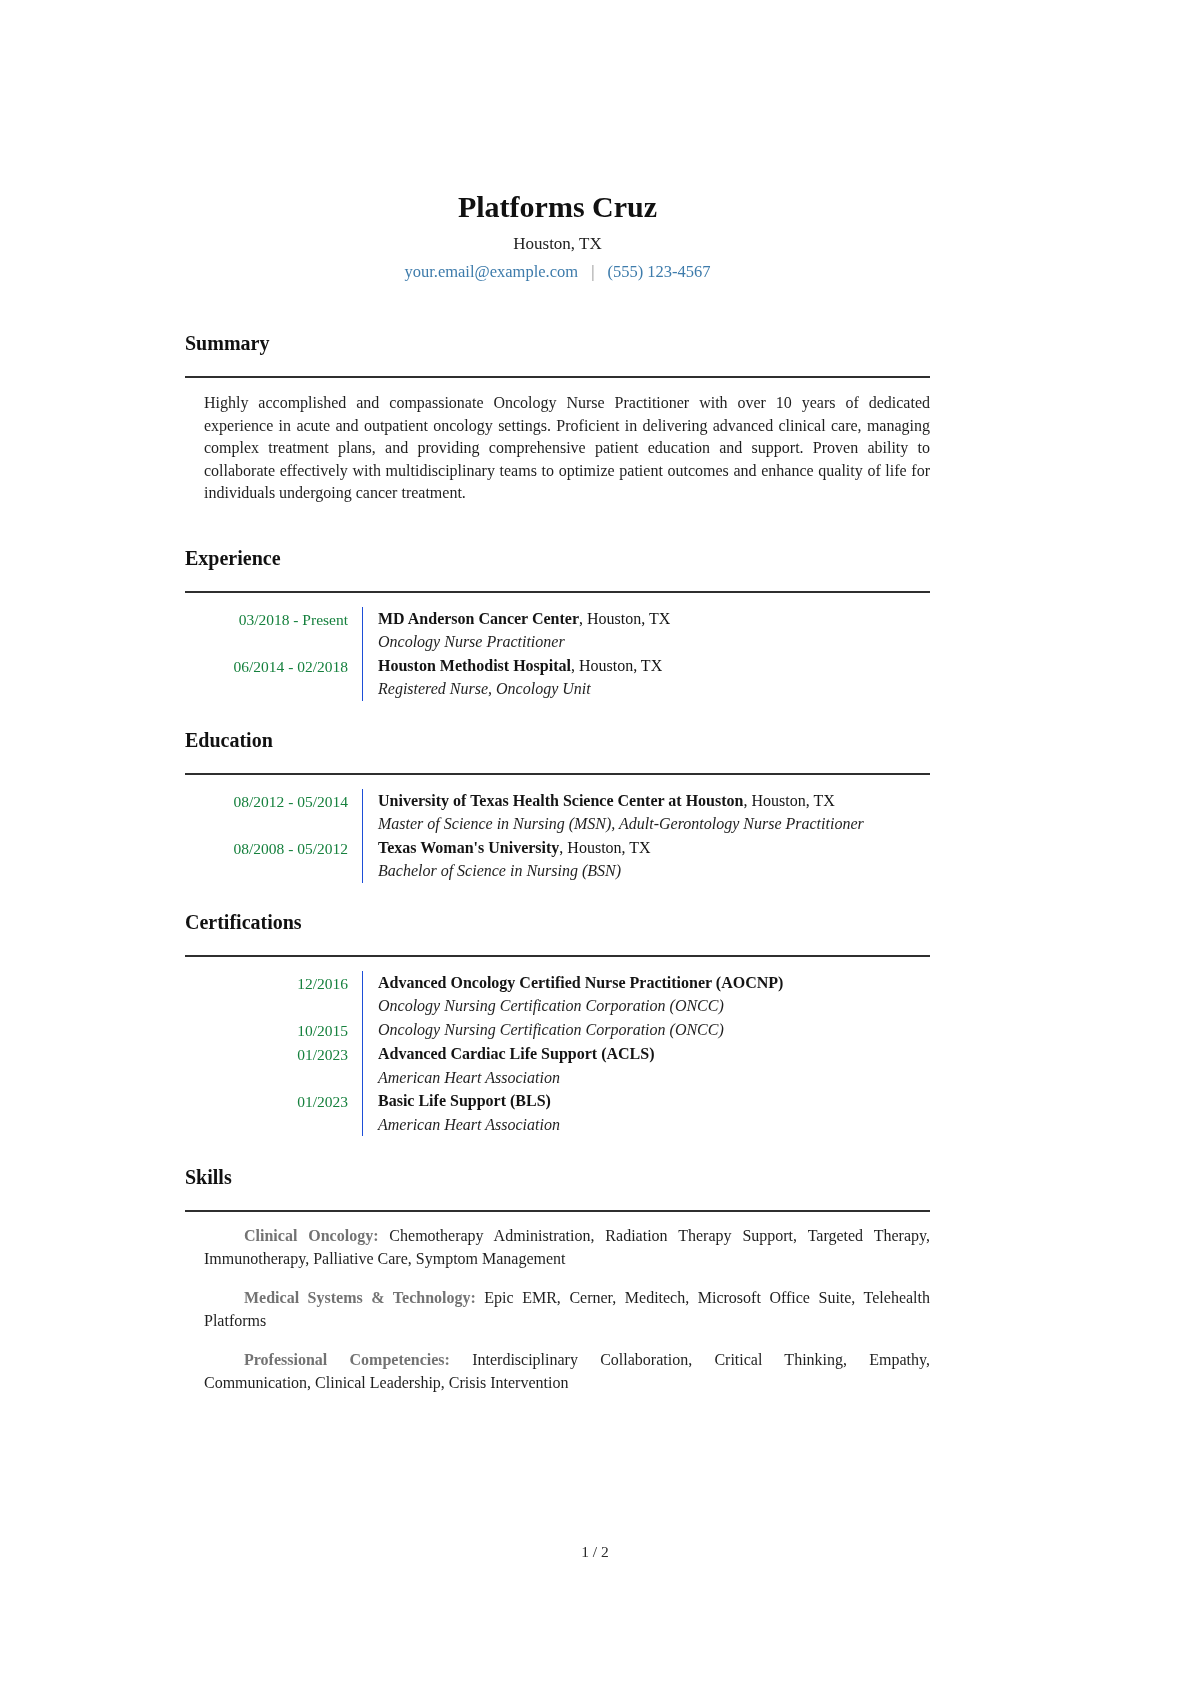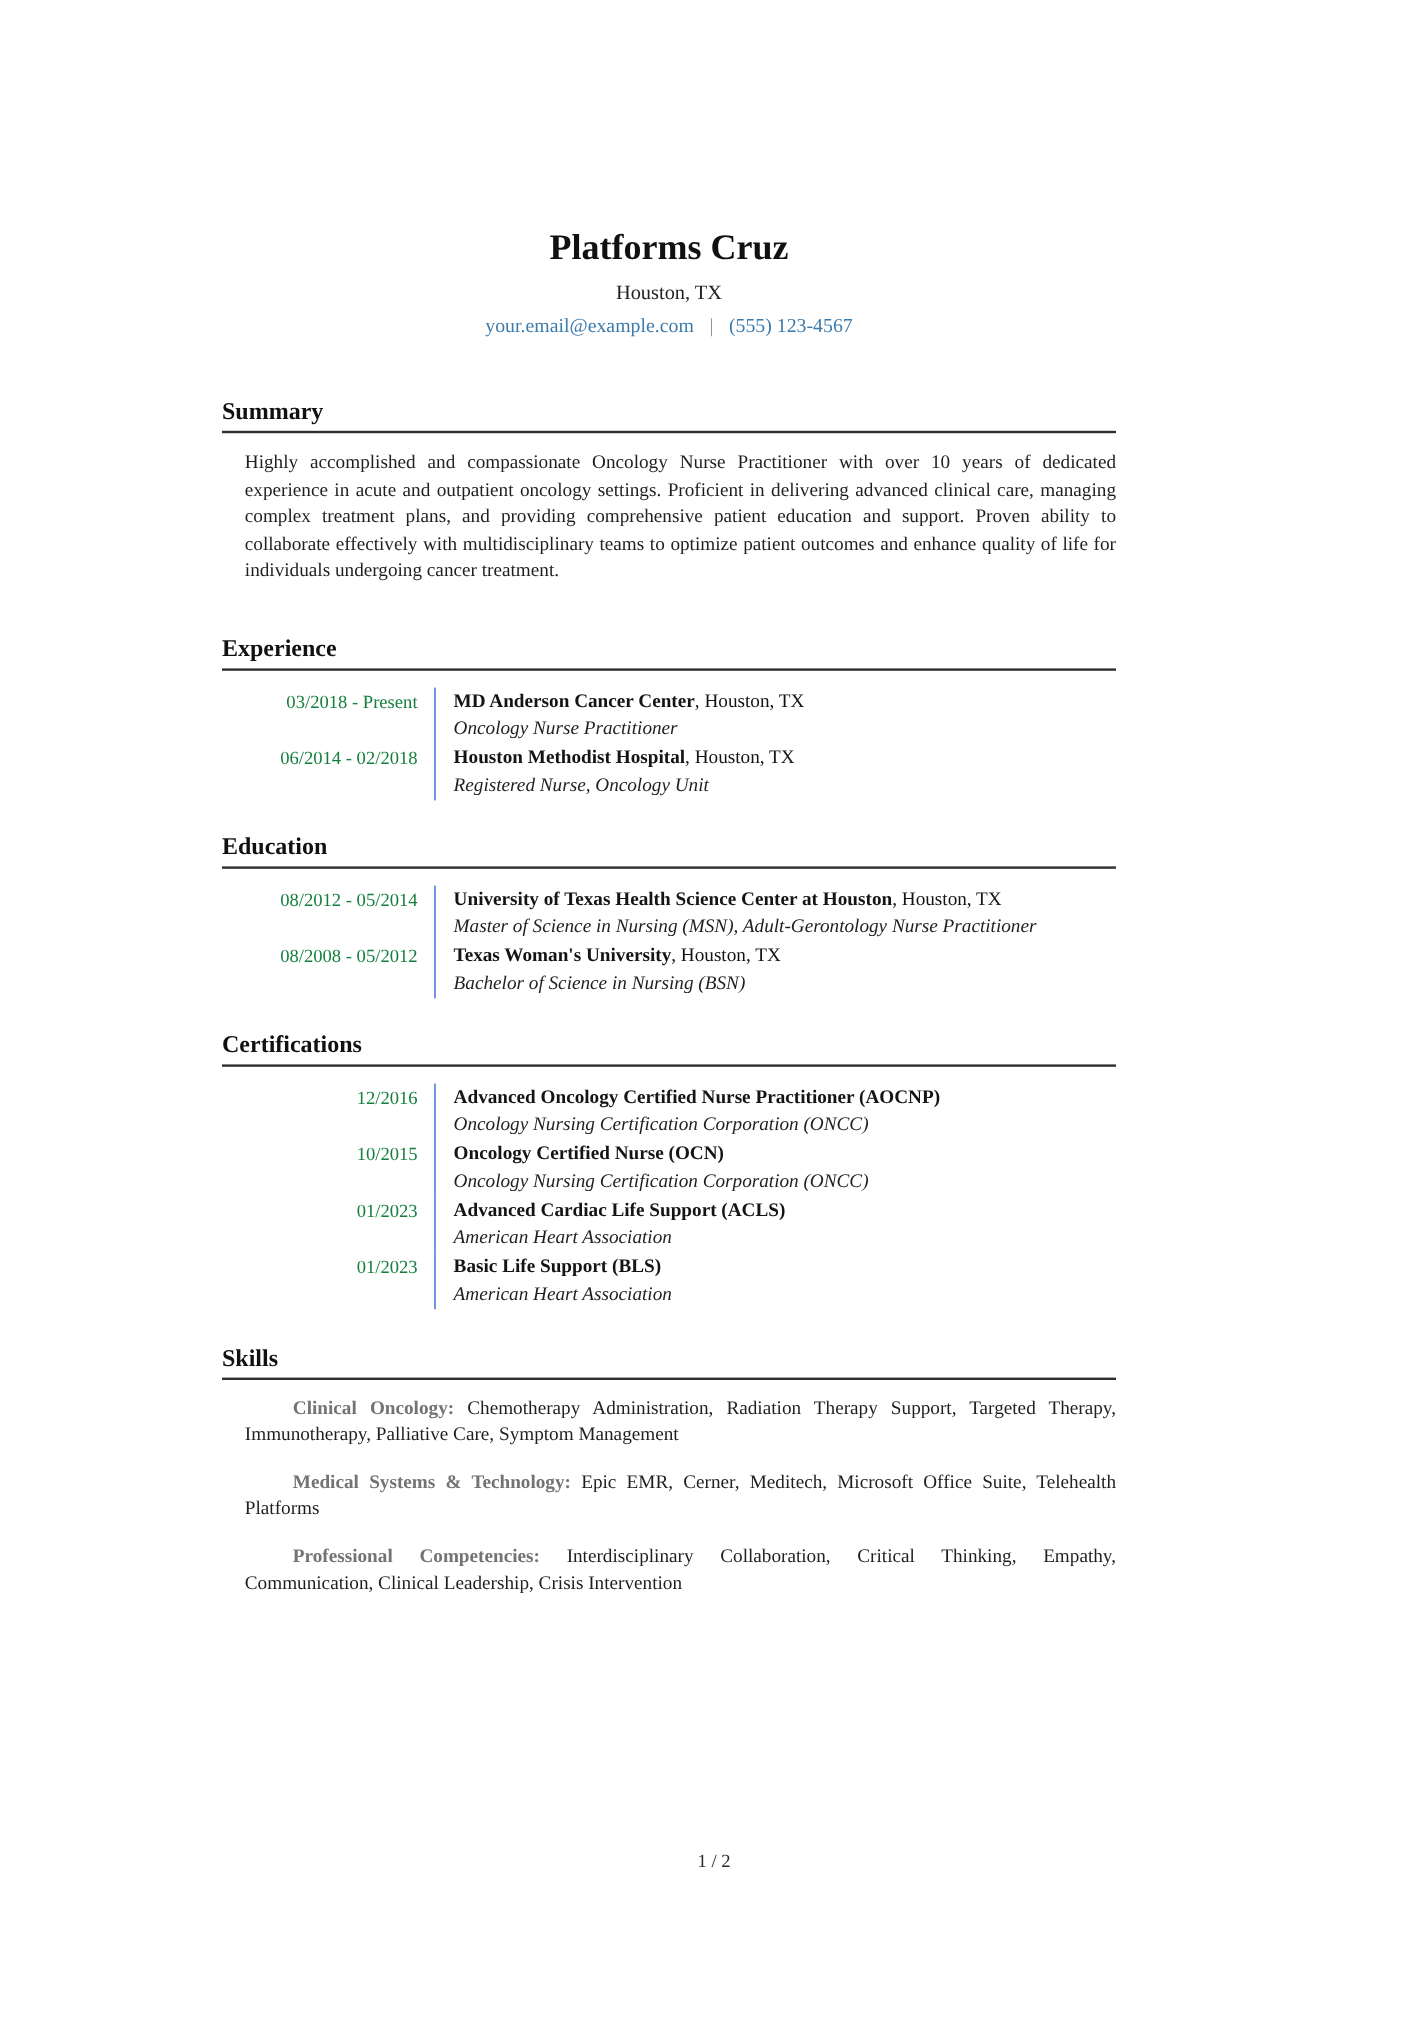--- a/index.html
+++ b/index.html
@@ -57,21 +57,21 @@
   .section { margin-top: 40px; }
   .section.tight { margin-top: 26px; }
   .section.summary-sec { margin-top: 47px; }
   .section.skills-sec { margin-top: 28px; }
   .section-title {
     font-size: 20px;
     line-height: 26px;
     font-weight: bold;
     color: #111111;
     margin: 0;
-    padding-bottom: 3px;
+    padding-bottom: 20px;
     border-bottom: 2px solid #2f2f2f;
   }
   .section-body { margin-top: 14px; }
 
   .para {
     margin: 0;
     padding-left: 19px;
     font-size: 16px;
     line-height: 22.5px;
     text-align: justify;
@@ -193,21 +193,20 @@
         <div class="row">
           <div class="row-date">12/2016</div>
           <div class="row-body">
             <div class="row-title"><span class="org">Advanced Oncology Certified Nurse Practitioner (AOCNP)</span></div>
             <div class="row-sub">Oncology Nursing Certification Corporation (ONCC)</div>
           </div>
         </div>
         <div class="row">
           <div class="row-date">10/2015</div>
           <div class="row-body">
-            <div class="row-title"><span class="org">Oncology Certified Nurse (OCN)</span></div>
             <div class="row-sub">Oncology Nursing Certification Corporation (ONCC)</div>
           </div>
         </div>
         <div class="row">
           <div class="row-date">01/2023</div>
           <div class="row-body">
             <div class="row-title"><span class="org">Advanced Cardiac Life Support (ACLS)</span></div>
             <div class="row-sub">American Heart Association</div>
           </div>
         </div>

